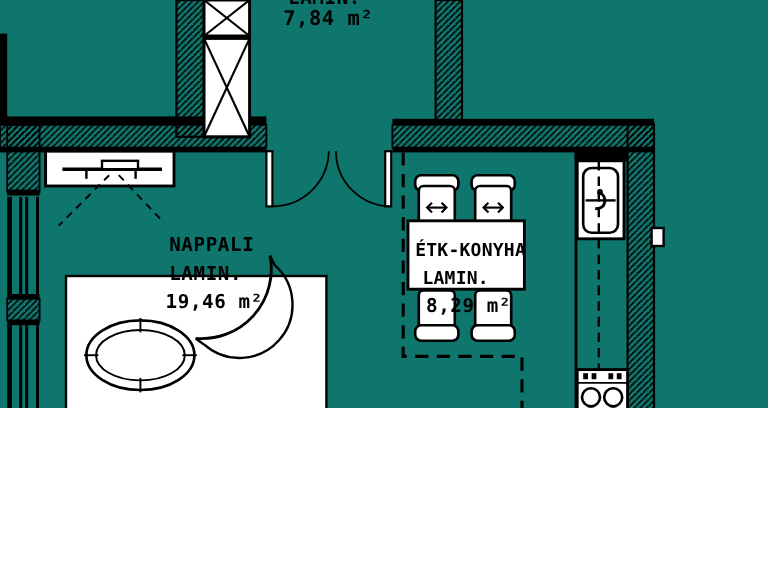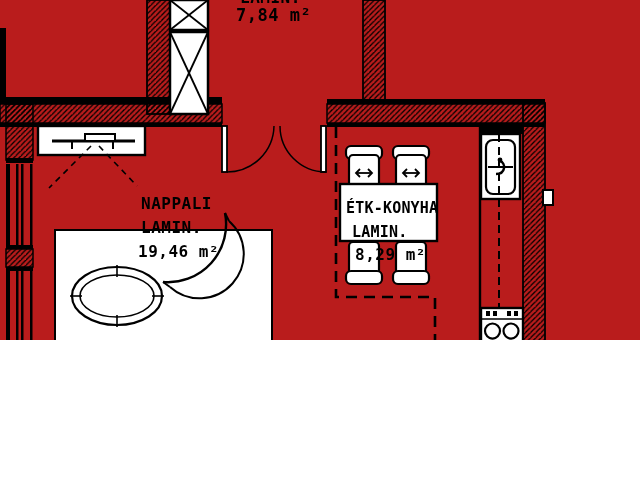--- a/index.html
+++ b/index.html
@@ -1,16 +1,16 @@
 <!DOCTYPE html>
 <html><head>
 <meta charset="utf-8">
 <style>
   html,body{margin:0;padding:0;background:#fff;}
-  .page{position:relative;width:640px;height:340px;background:#b91c1c;overflow:hidden;}
+  .page{position:relative;width:640px;height:340px;background:#0f766e;overflow:hidden;}
   svg{position:absolute;left:0;top:0;}
   text{fill:#000;font-family:"DejaVu Sans Mono","Liberation Mono",monospace;font-weight:700;}
   .t17{font-size:17px;letter-spacing:.5px;}
   .t16{font-size:16px;letter-spacing:.5px;}
   .t15{font-size:15px;letter-spacing:.2px;}
 </style>
 </head>
 <body>
 
 <div class="page">

